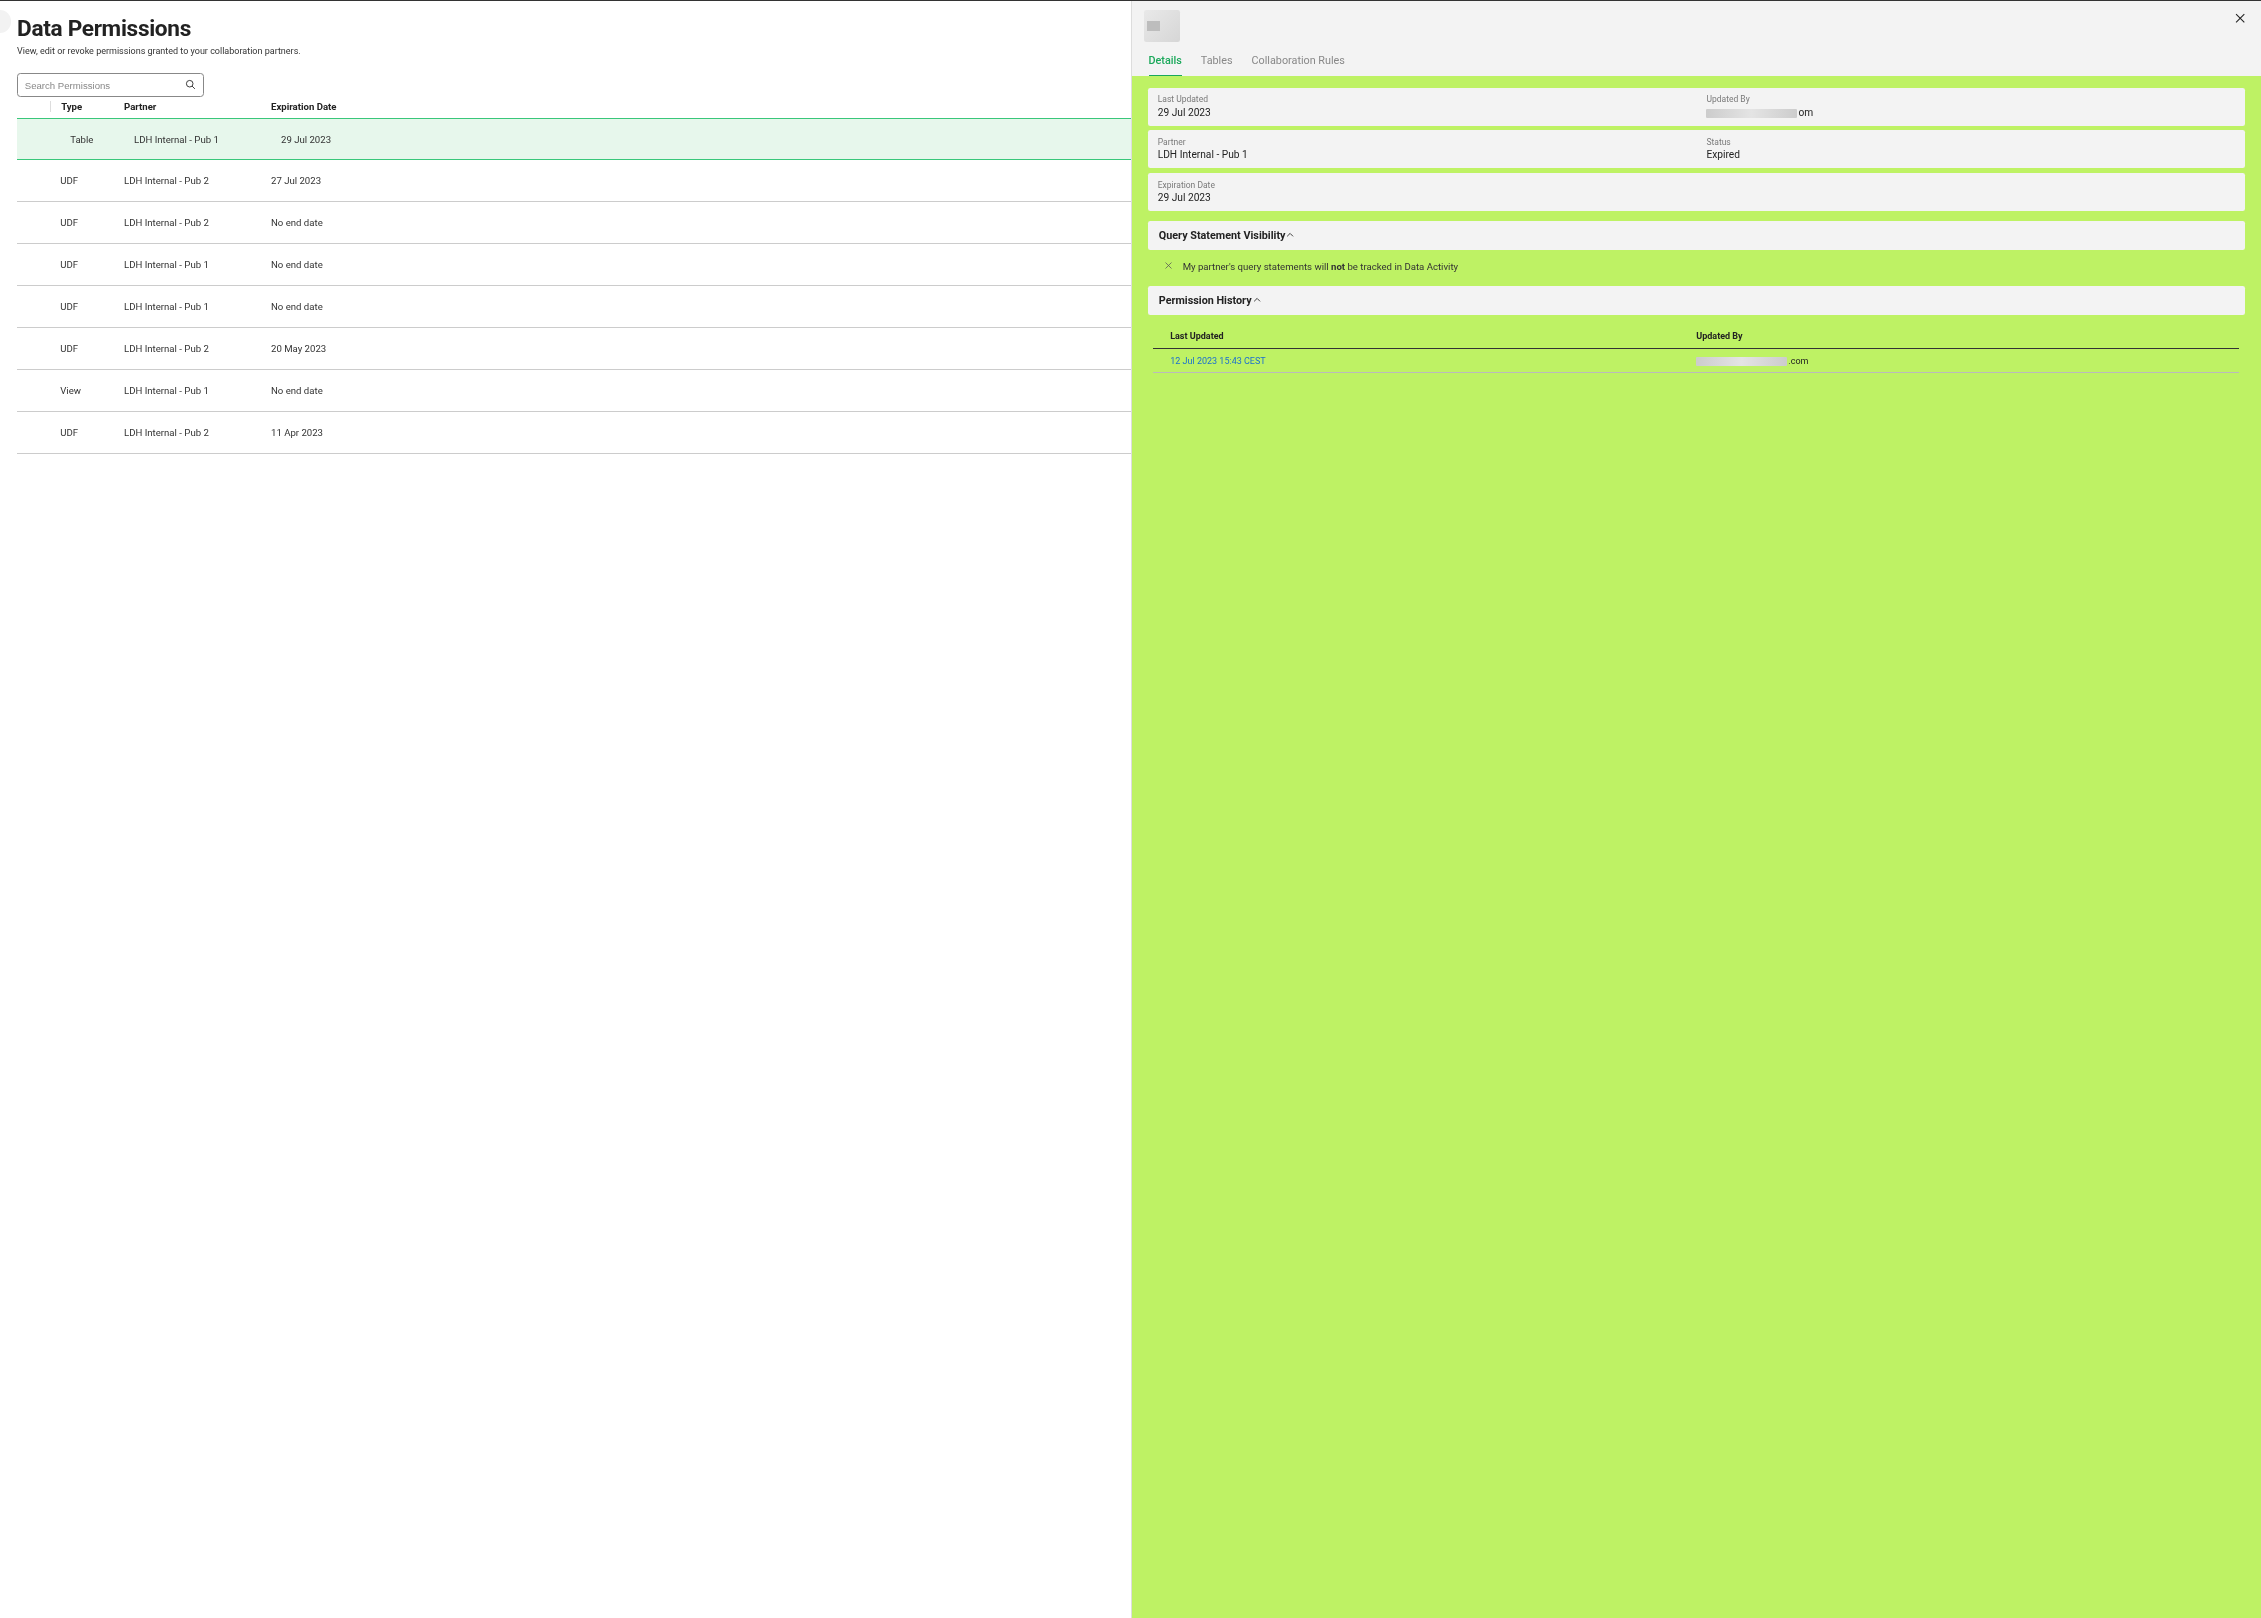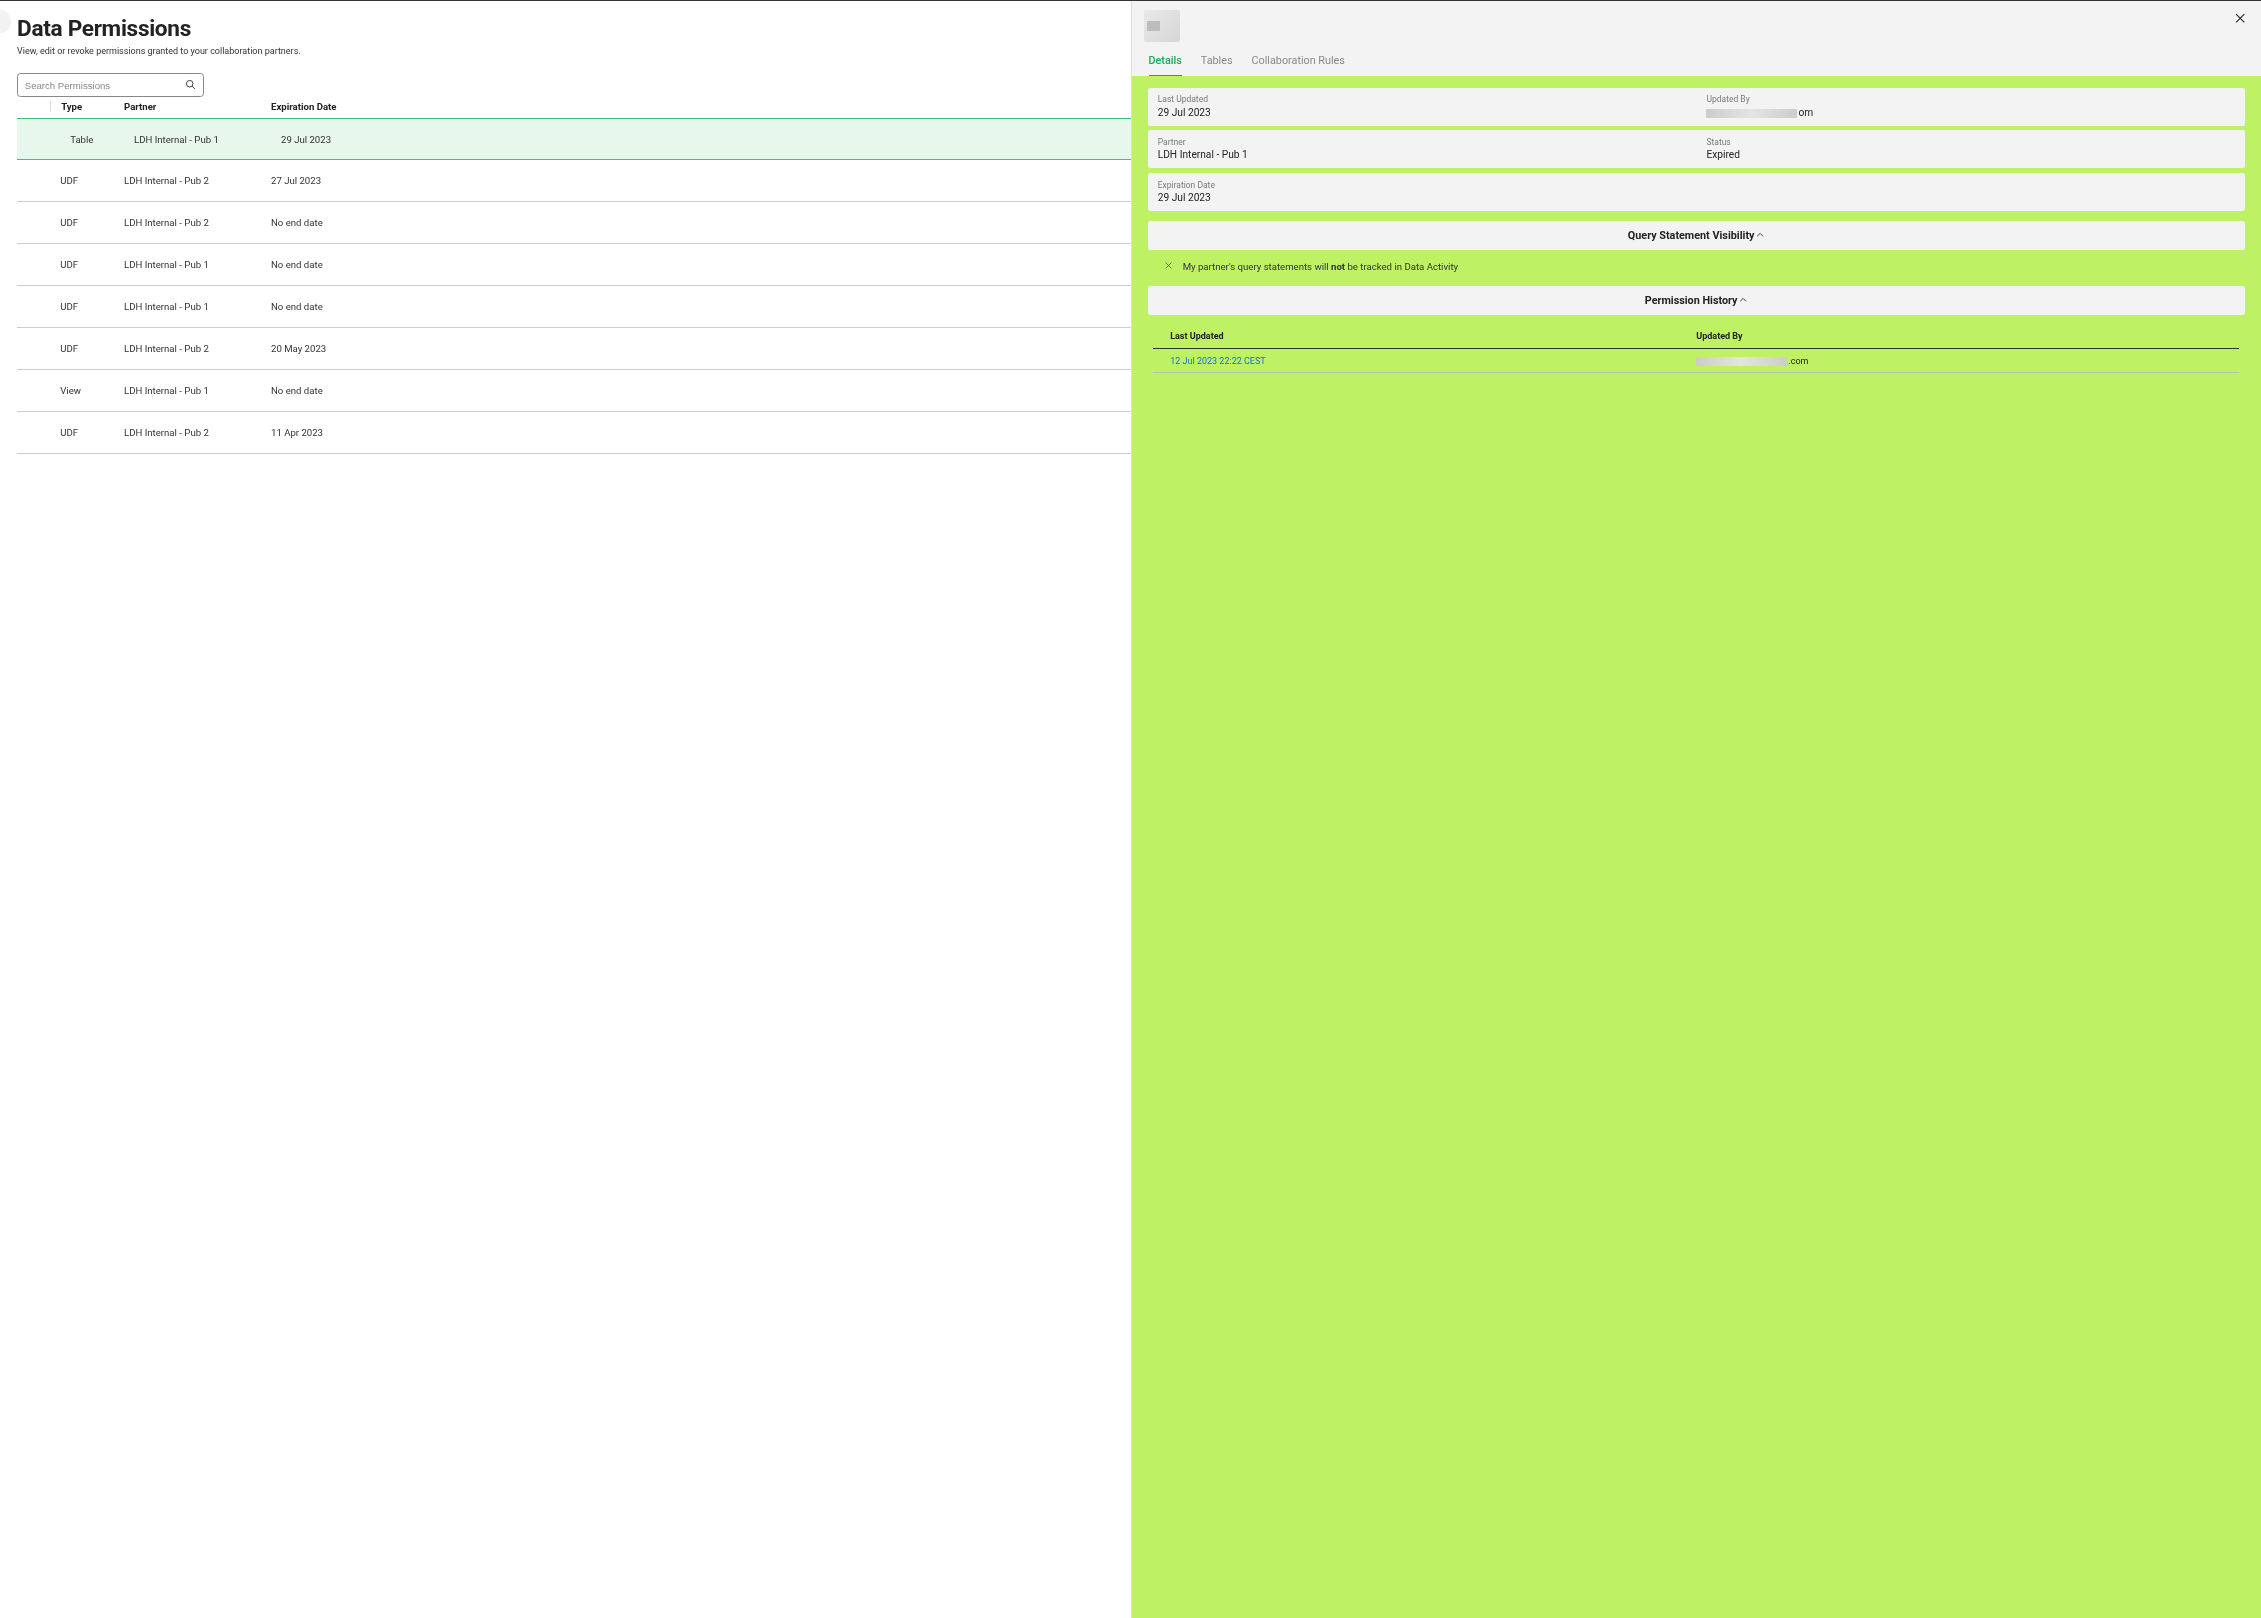--- a/index.html
+++ b/index.html
@@ -174,21 +174,21 @@
     background: linear-gradient(90deg,#ccc,#e4e4e4,#ccc);
     border-radius:1.1px; vertical-align:middle; margin-right:1.1px;
   }
 
   .section-header {
     background: #f3f3f3;
     border-radius: 2.3px;
     padding: 8px 11.3px;
     display: flex;
     align-items: center;
-    justify-content: center;
+    justify-content: flex-start;
     cursor: pointer;
     margin-top: 5.7px;
   }
   .section-header h3 { font-size: 10.8px; font-weight: 700; }
   .chev svg { width:10.2px; height:10.2px; stroke:#222; stroke-width:2; fill:none; }
 
   .qsv-body {
     display: flex;
     gap: 10.2px;
     padding: 10.2px 11.3px 5.7px 16px;
@@ -359,21 +359,21 @@
             </svg>
         </span>
       </div>
       <div class="hist-table">
         <div class="hist-head">
           <div class="hist-col-date">Last Updated</div>
           <div class="hist-col-by">Updated By</div>
         </div>
         <div id="hist-body">
             <div class="hist-row">
-              <div class="hist-col-date">12 Jul 2023 22:22 CEST</div>
+              <div class="hist-col-date">12 Jul 2023 15:43 CEST</div>
               <div class="hist-col-by"><span class="redacted"></span>.com</div>
             </div>
           </div>
       </div>
     </div>
   </div>
 </div>
 
 
 </body></html>

